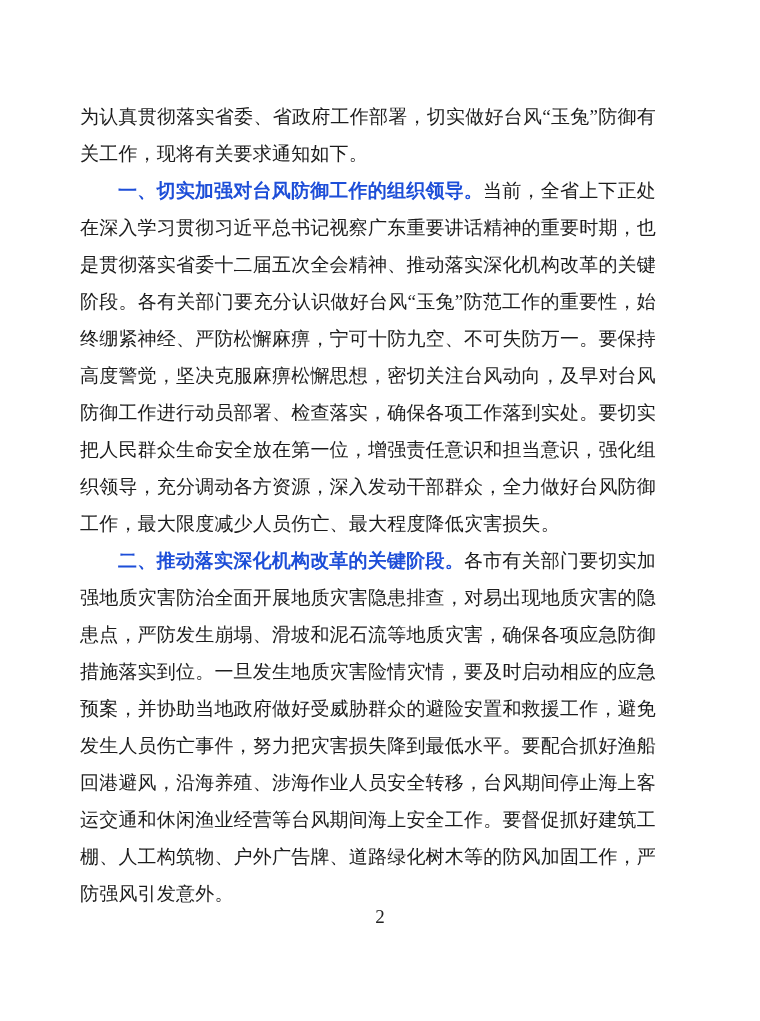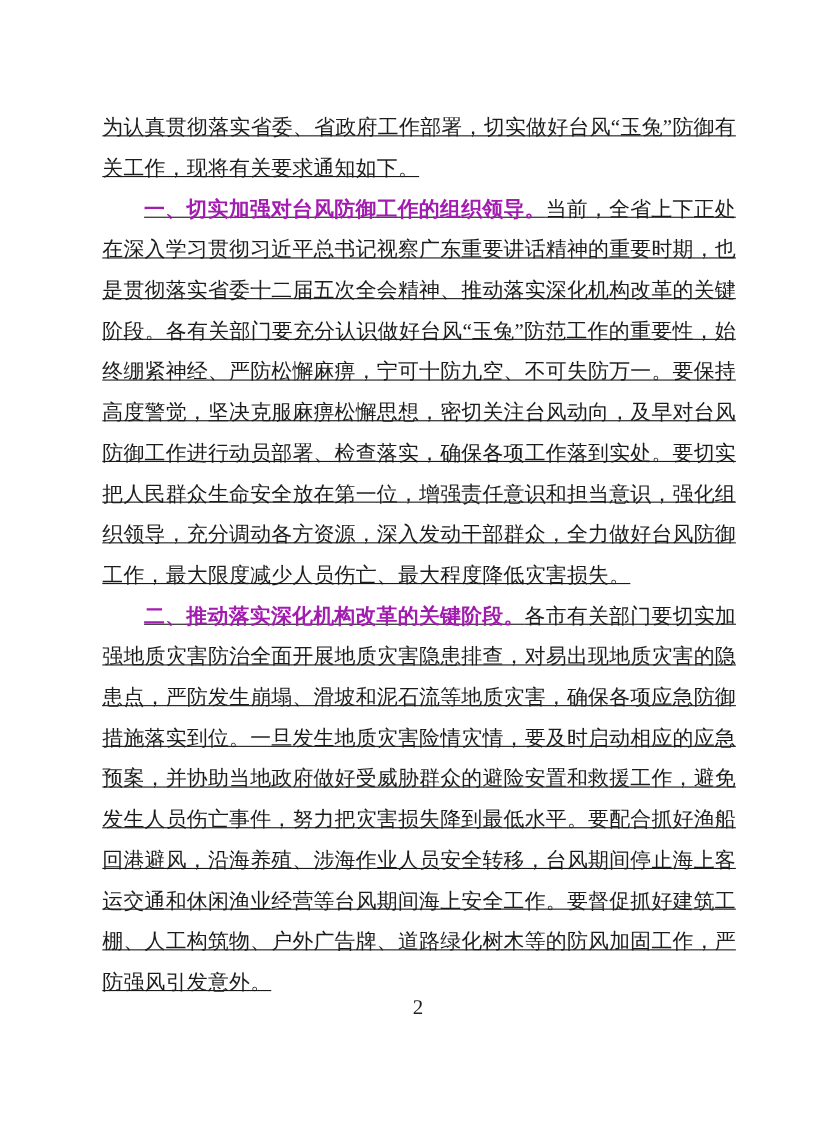--- a/index.html
+++ b/index.html
@@ -11,40 +11,39 @@
     position: relative;
     width: 760px;
     height: 1021px;
     background: #ffffff;
     overflow: hidden;
     font-family: "Liberation Serif", "DejaVu Serif", serif;
     color: #1a1a1a;
   }
   .content {
     position: absolute;
-    left: 93px;
+    left: 80px;
     top: 98px;
     width: 576px;
-    text-decoration: underline;
   }
   .para {
     margin: 0;
     font-size: 19px;
     line-height: 37px;
     text-align: justify;
     letter-spacing: 0.2px;
     color: #1c1c1c;
   }
   .para.indent {
     text-indent: 2em;
   }
   .para strong {
     font-family: "Liberation Sans", "DejaVu Sans", sans-serif;
     font-weight: 700;
-    color: #a21caf;
+    color: #1d4ed8;
   }
   .footer {
     position: absolute;
     left: 0;
     top: 903px;
     width: 760px;
     text-align: center;
     font-size: 19px;
     line-height: 28px;
     color: #222222;

